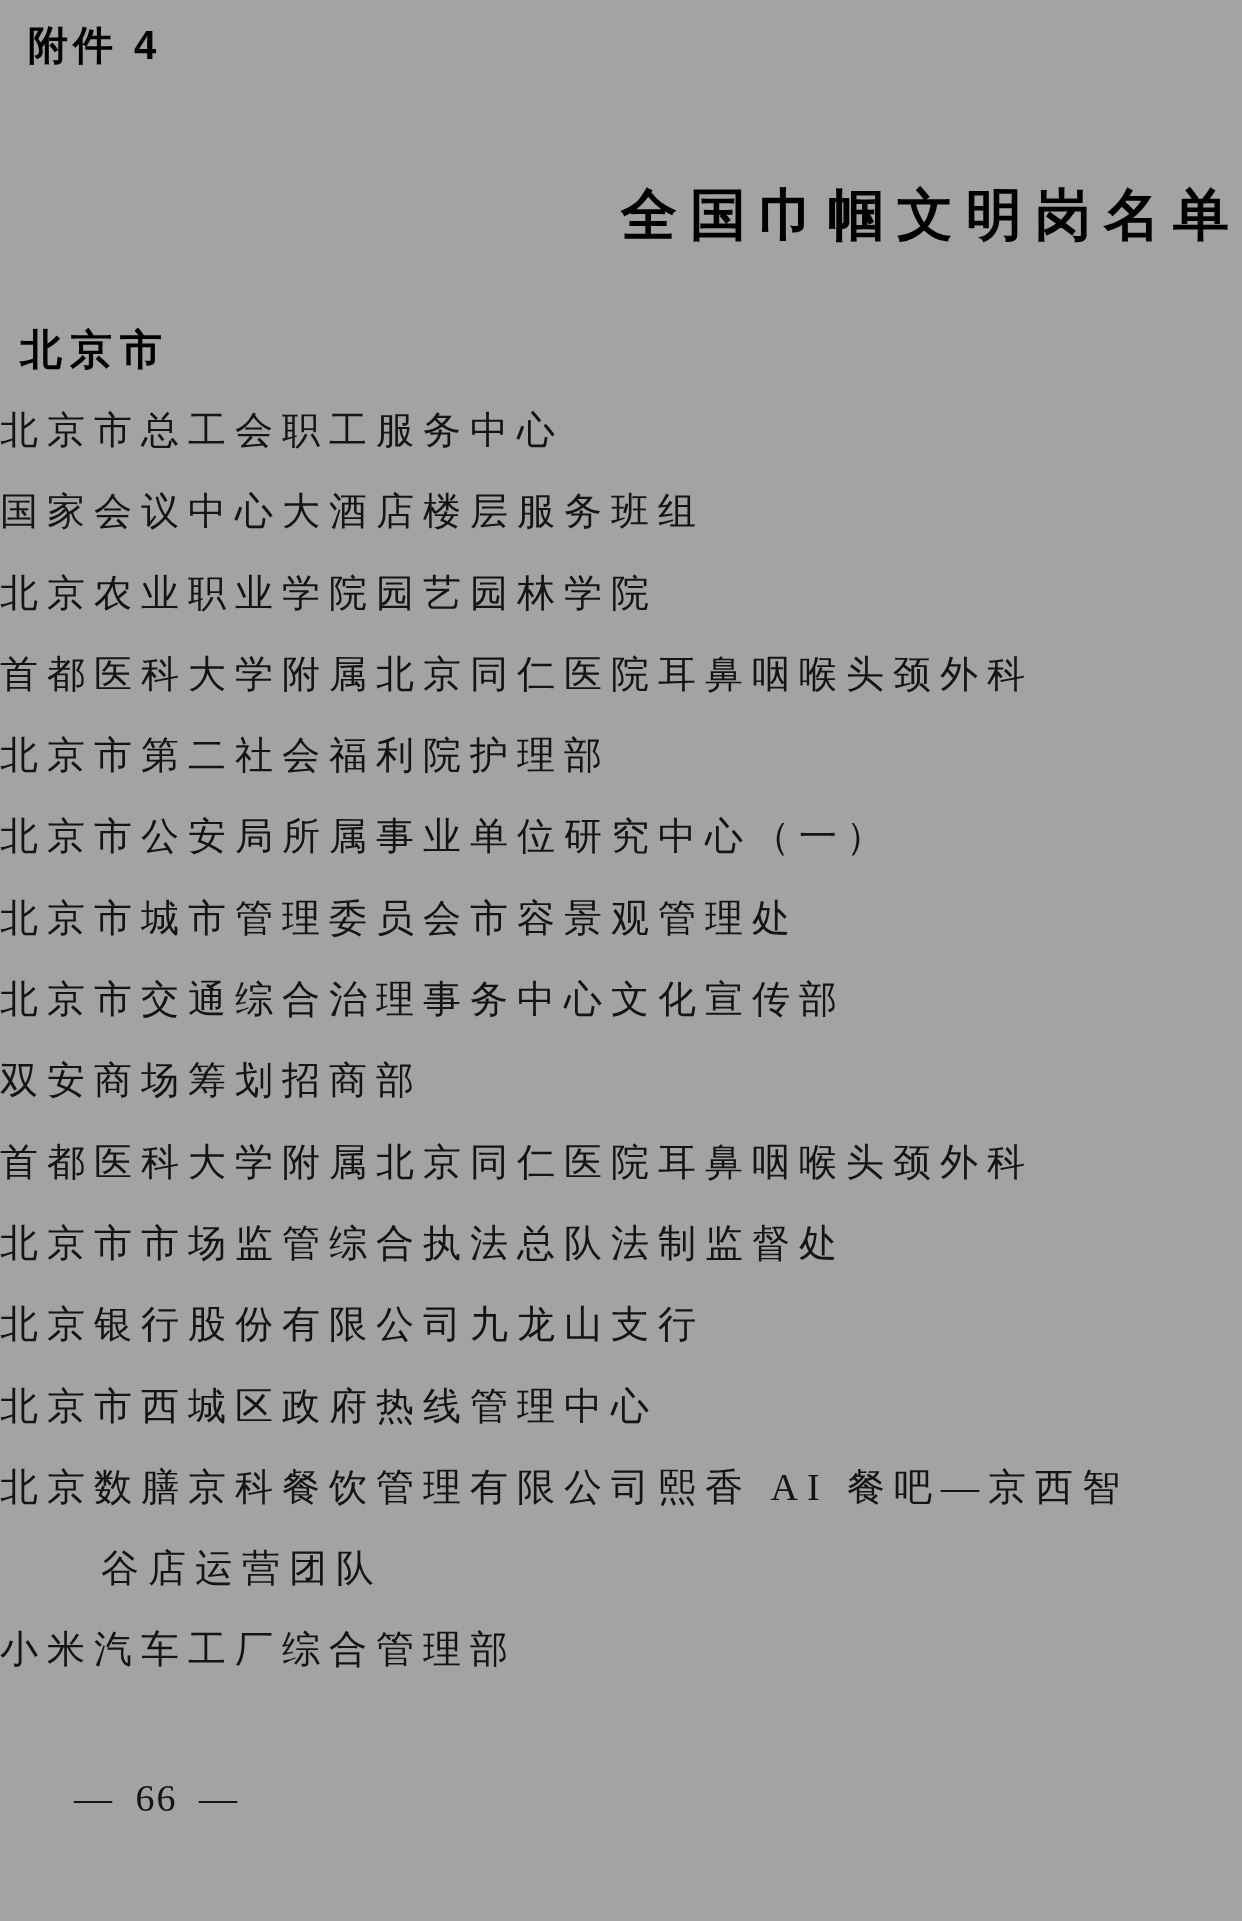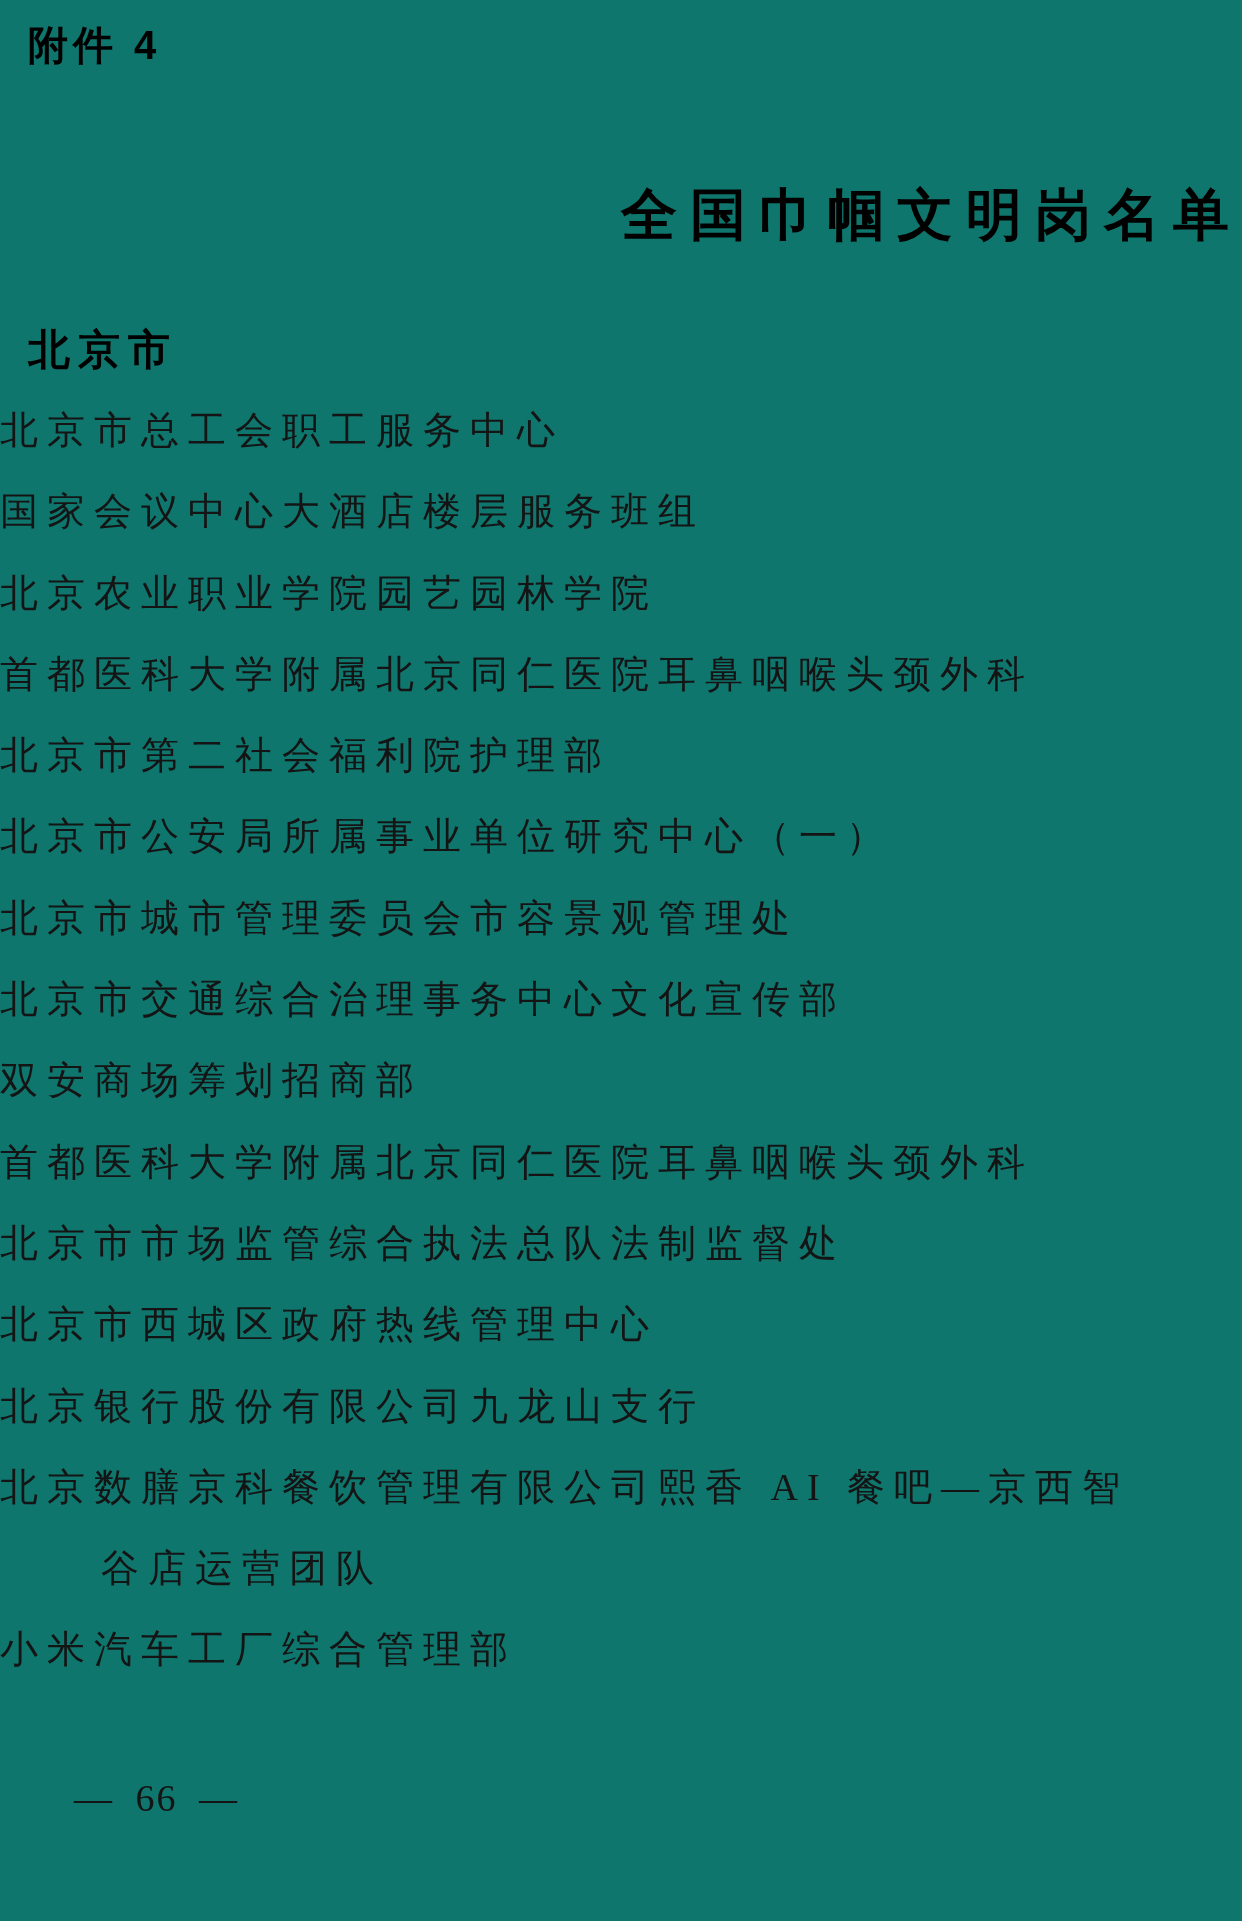--- a/index.html
+++ b/index.html
@@ -6,21 +6,21 @@
   body {
     width: 1242px; height: 1921px;
     background: #ffffff;
     font-family: "Liberation Serif", "DejaVu Serif", serif;
     color: #0d0d0d;
     overflow: hidden;
   }
   .page {
     position: relative;
     width: 1242px; height: 1921px;
-    background: #0f766e;
+    background: #a3a3a3;
   }
   .attachment-label {
     position: absolute;
     left: 28px; top: 18px;
     font-family: "Liberation Sans", "DejaVu Sans", sans-serif;
     font-weight: bold;
     font-size: 40px;
     letter-spacing: 5px;
     color: #000000;
     white-space: nowrap;
@@ -39,21 +39,21 @@
     white-space: nowrap;
   }
   .content {
     position: absolute;
     left: 0; top: 309px;
     width: 100%;
   }
   .city-header {
     height: 81px;
     line-height: 81px;
-    padding-left: 28px;
+    padding-left: 20px;
     font-family: "Liberation Sans", "DejaVu Sans", sans-serif;
     font-weight: bold;
     font-size: 42px;
     letter-spacing: 8px;
     color: #000000;
     white-space: nowrap;
   }
   .org-list .line {
     height: 81.3px;
     line-height: 81.3px;
@@ -91,22 +91,22 @@
         <div class="line">国家会议中心大酒店楼层服务班组</div>
         <div class="line">北京农业职业学院园艺园林学院</div>
         <div class="line">首都医科大学附属北京同仁医院耳鼻咽喉头颈外科</div>
         <div class="line">北京市第二社会福利院护理部</div>
         <div class="line">北京市公安局所属事业单位研究中心（一）</div>
         <div class="line">北京市城市管理委员会市容景观管理处</div>
         <div class="line">北京市交通综合治理事务中心文化宣传部</div>
         <div class="line">双安商场筹划招商部</div>
         <div class="line">首都医科大学附属北京同仁医院耳鼻咽喉头颈外科</div>
         <div class="line">北京市市场监管综合执法总队法制监督处</div>
+        <div class="line">北京银行股份有限公司九龙山支行</div>
         <div class="line">北京市西城区政府热线管理中心</div>
-        <div class="line">北京银行股份有限公司九龙山支行</div>
         <div class="line">北京数膳京科餐饮管理有限公司熙香 AI 餐吧—京西智</div>
         <div class="line cont">谷店运营团队</div>
         <div class="line">小米汽车工厂综合管理部</div>
       </div>
   </div>
 
   <div class="page-footer">— 66 —</div>
 </div>
 
 </body></html>

